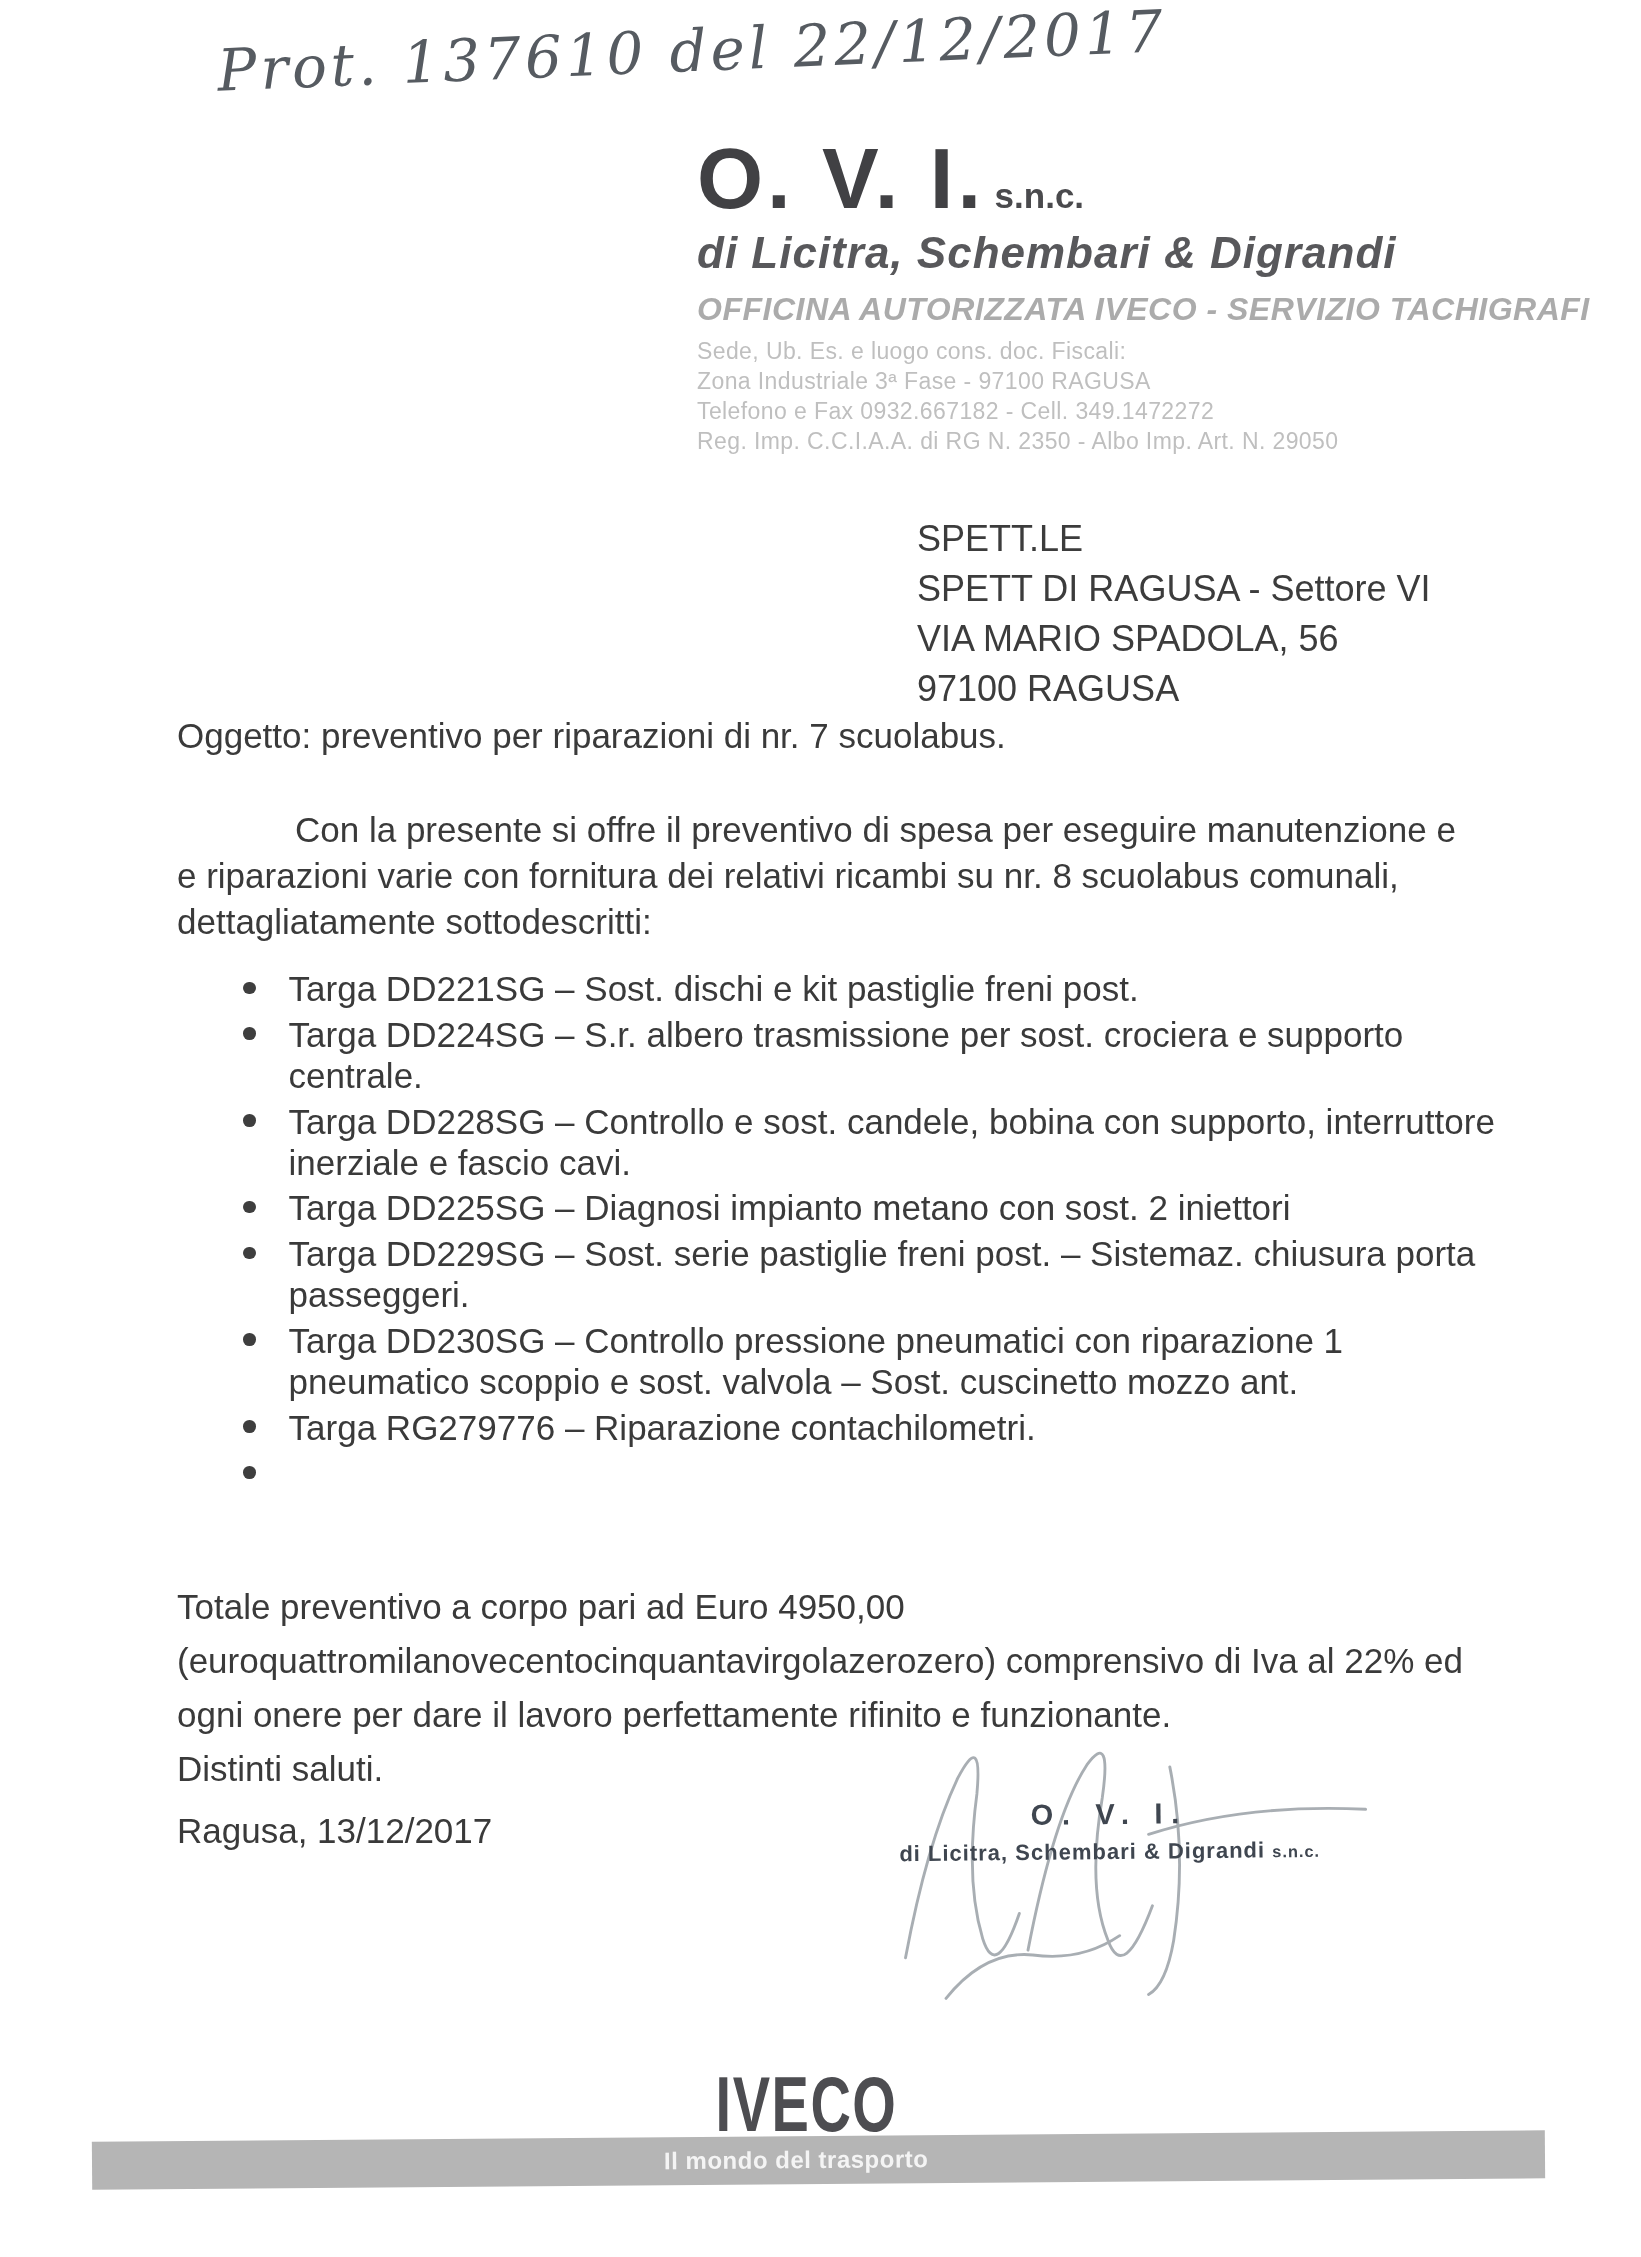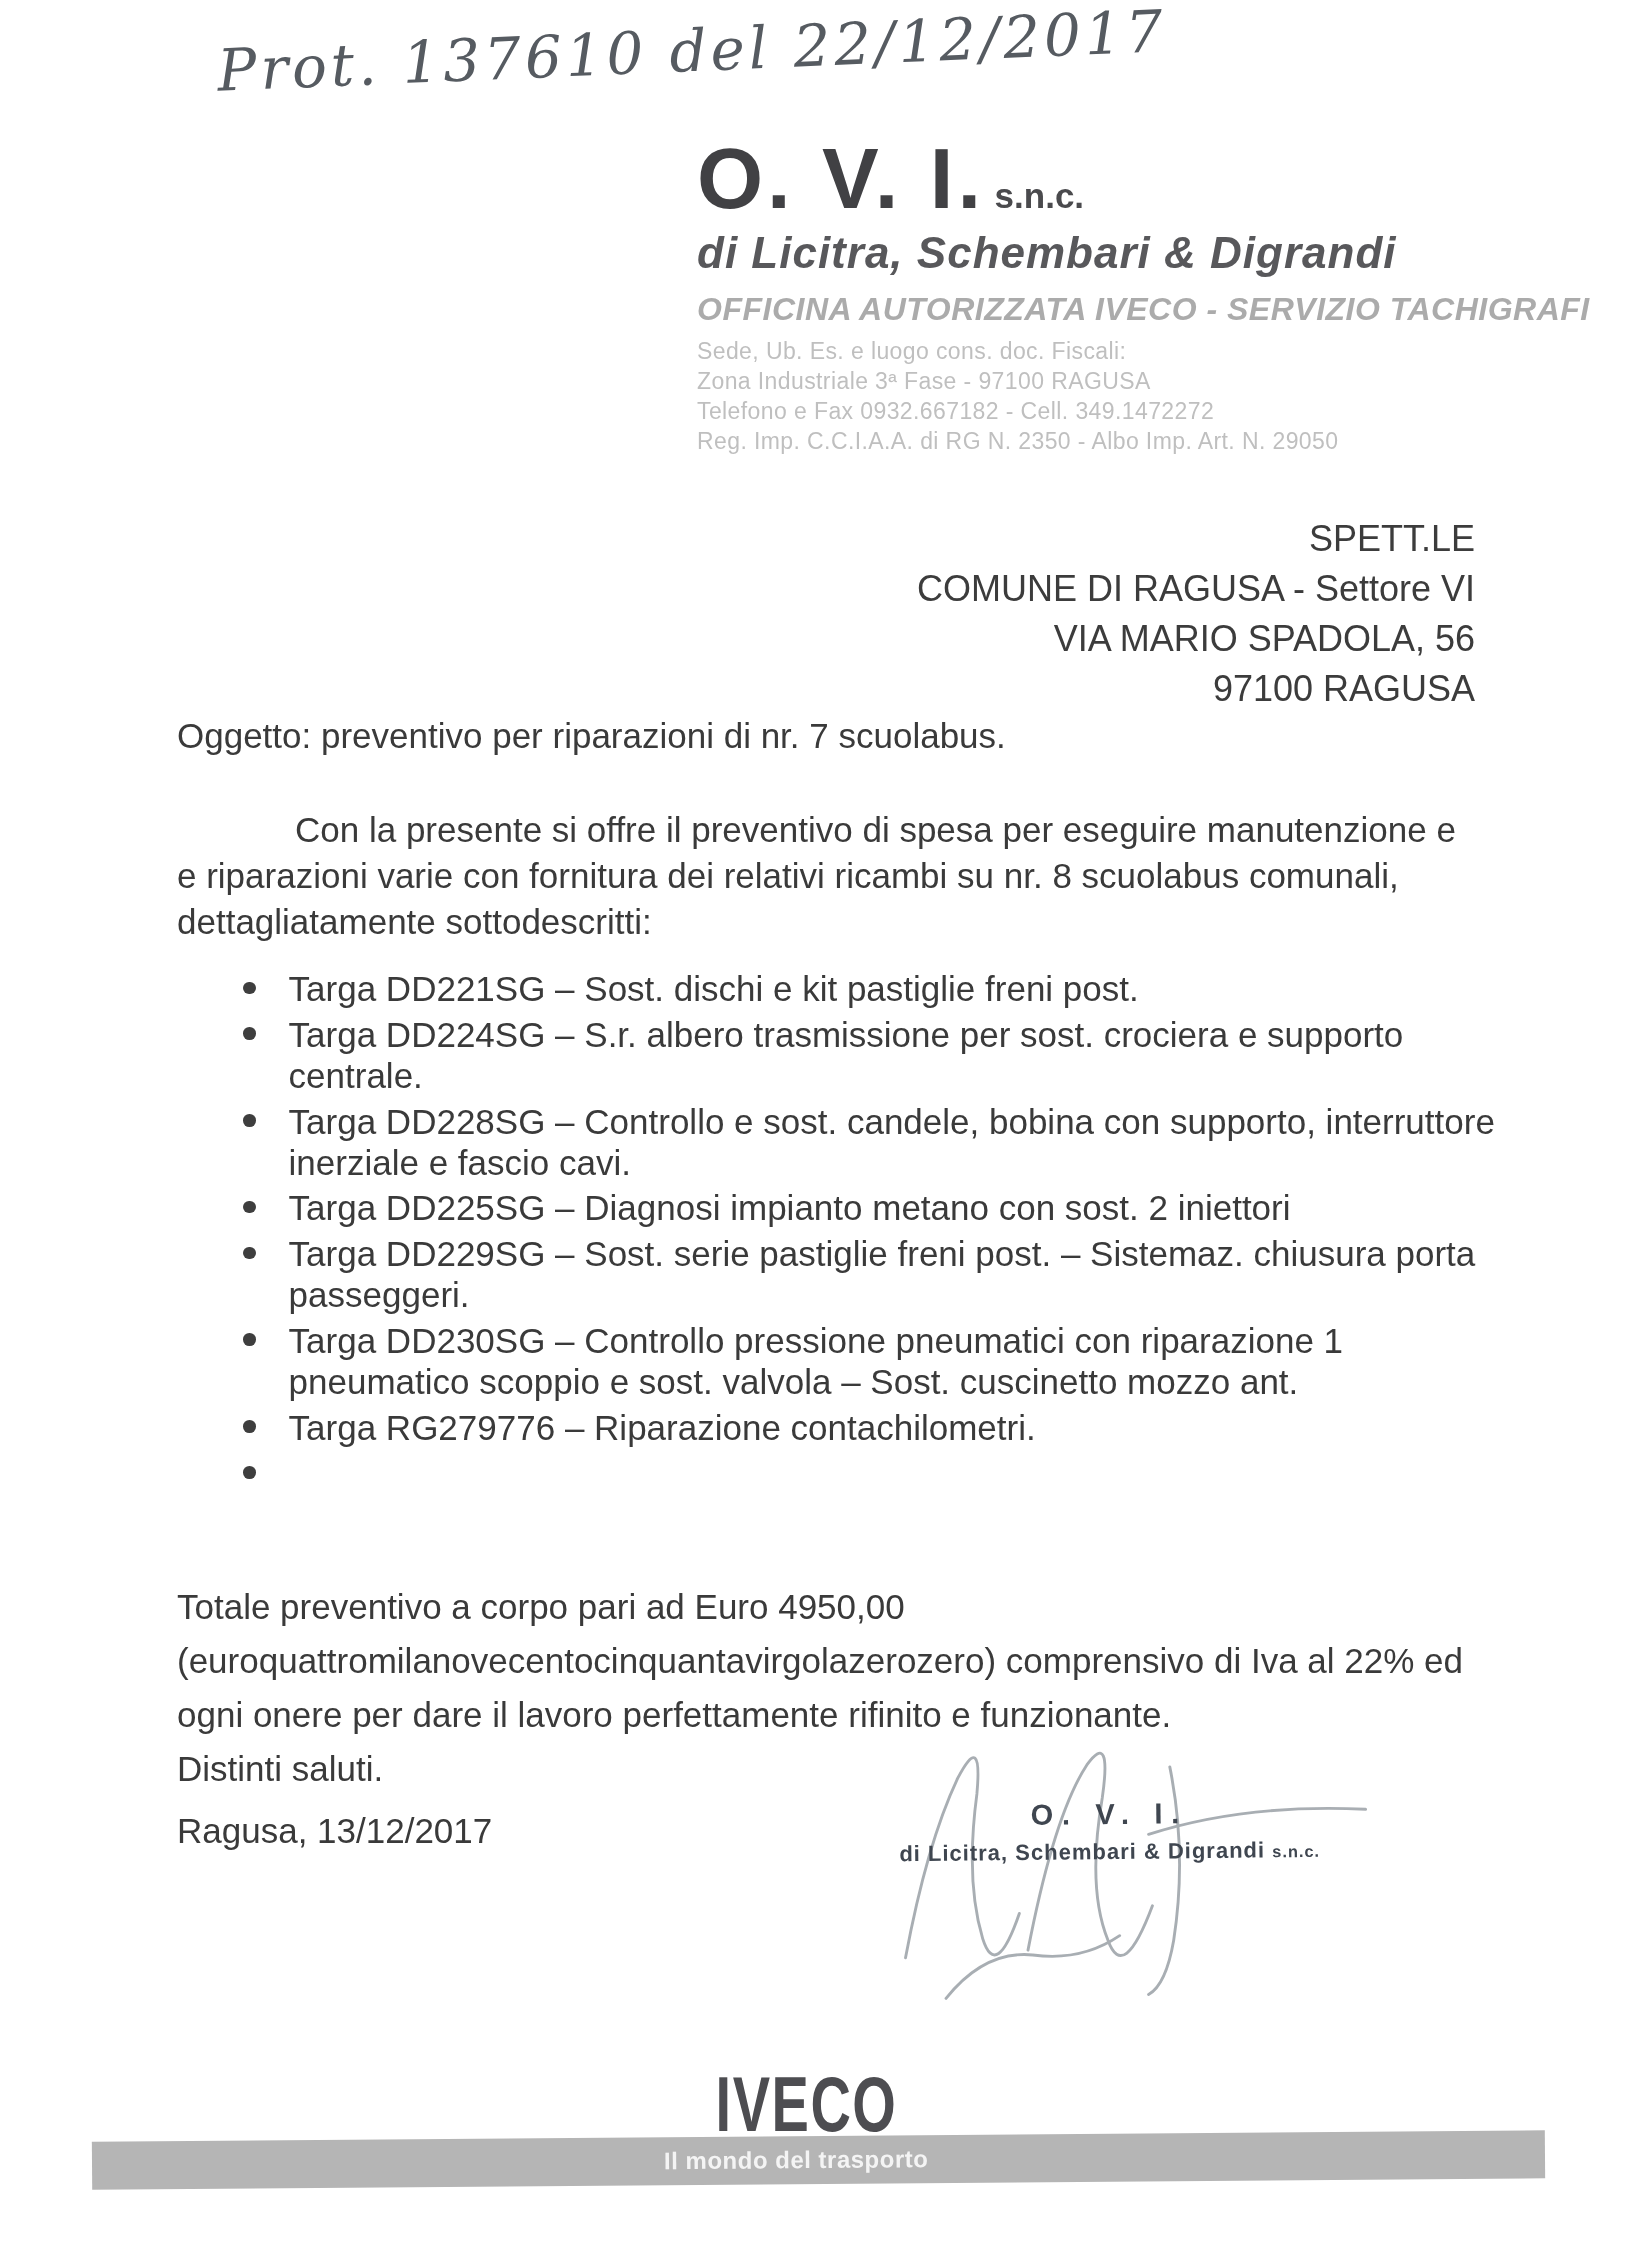--- a/index.html
+++ b/index.html
@@ -38,21 +38,21 @@
     font-size:32px;font-weight:bold;color:#ababab;
     margin-top:13.5px;letter-spacing:0.5px;white-space:nowrap;font-style:italic;
   }
   .detail-lines{margin-top:7.7px;}
   .detail-lines div{
     font-size:23px;color:#bfbfbf;line-height:30px;
     letter-spacing:0.4px;white-space:nowrap;
   }
   
   .recipient{position:absolute;left:917px;top:514px;}
-  .recipient div{font-size:36px;color:#3c3c3c;line-height:50px;white-space:nowrap;text-align:right;}
+  .recipient div{font-size:36px;color:#3c3c3c;line-height:50px;white-space:nowrap;}
   
   .subject{position:absolute;left:177px;top:716px;font-size:35px;color:#3a3a3a;}
   
   .intro{
     position:absolute;left:177px;top:807px;width:1381px;
     font-size:35px;line-height:46px;color:#3a3a3a;
     white-space:pre-line;text-indent:118px;
   }
   
   .items{position:absolute;left:227px;top:952px;width:1284px;list-style:none;margin:16px;padding:0;}
@@ -119,21 +119,21 @@
     <div class="detail-lines">
         <div>Sede, Ub. Es. e luogo cons. doc. Fiscali:</div>
         <div>Zona Industriale 3ª Fase - 97100 RAGUSA</div>
         <div>Telefono e Fax 0932.667182 - Cell. 349.1472272</div>
         <div>Reg. Imp. C.C.I.A.A. di RG N. 2350 - Albo Imp. Art. N. 29050</div>
       </div>
   </div>
 
   <div class="recipient">
       <div>SPETT.LE</div>
-      <div>COMUNE DI RAGUSA - Settore VI</div>
+      <div>SPETT DI RAGUSA - Settore VI</div>
       <div>VIA MARIO SPADOLA, 56</div>
       <div>97100 RAGUSA</div>
     </div>
 
   <div class="subject">Oggetto: preventivo per riparazioni di nr. 7 scuolabus.</div>
 
   <div class="intro">Con la presente si offre il preventivo di spesa per eseguire manutenzione e
 e riparazioni varie con fornitura dei relativi ricambi su nr. 8 scuolabus comunali,
 dettagliatamente sottodescritti:</div>
 

